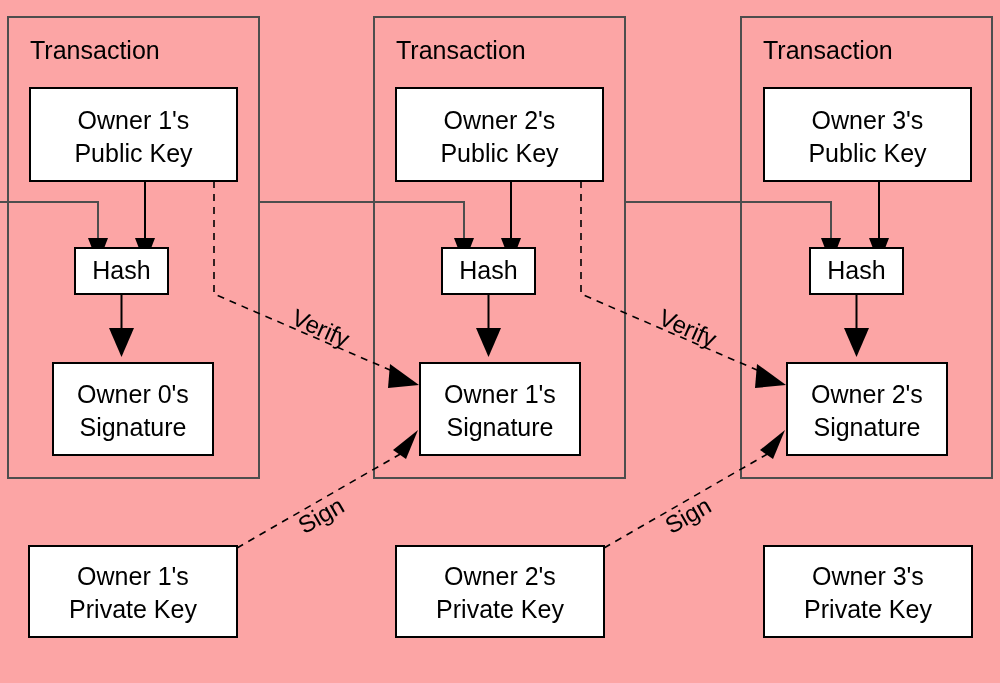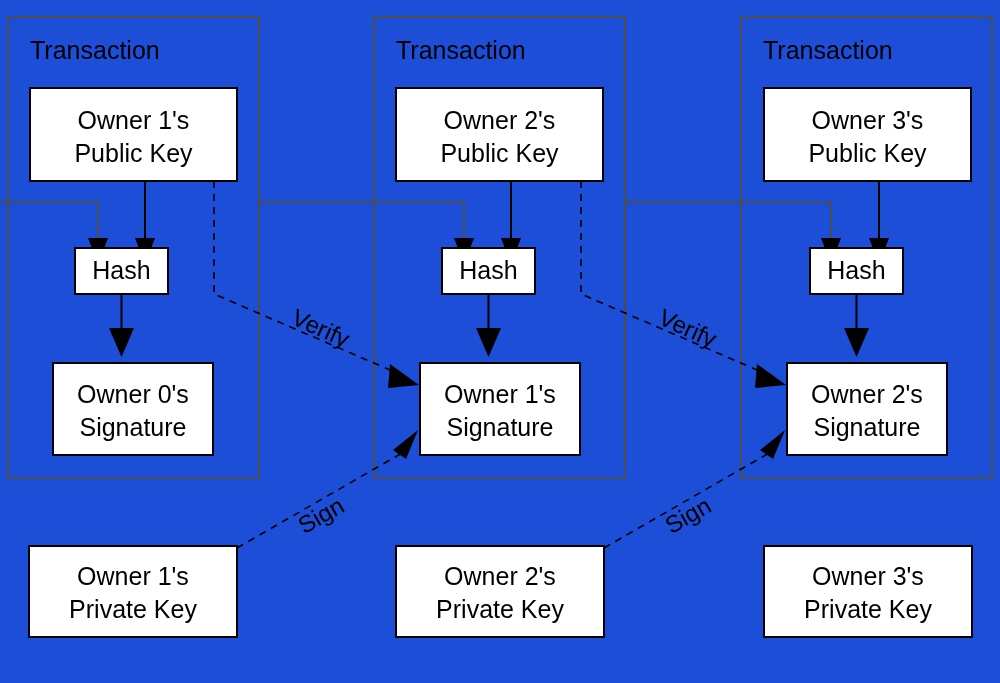--- a/index.html
+++ b/index.html
@@ -10,21 +10,21 @@
   body {
     width: 1000px;
     height: 683px;
     font-family: "Liberation Sans", sans-serif;
     overflow: hidden;
   }
   #diagram-root {
     position: relative;
     width: 1000px;
     height: 683px;
-    background: #1d4ed8;
+    background: #fca5a5;
   }
   svg.diagram {
     display: block;
     width: 1000px;
     height: 683px;
   }
   .box-rect {
     fill: #ffffff;
     stroke: #000000;
     stroke-width: 2;

